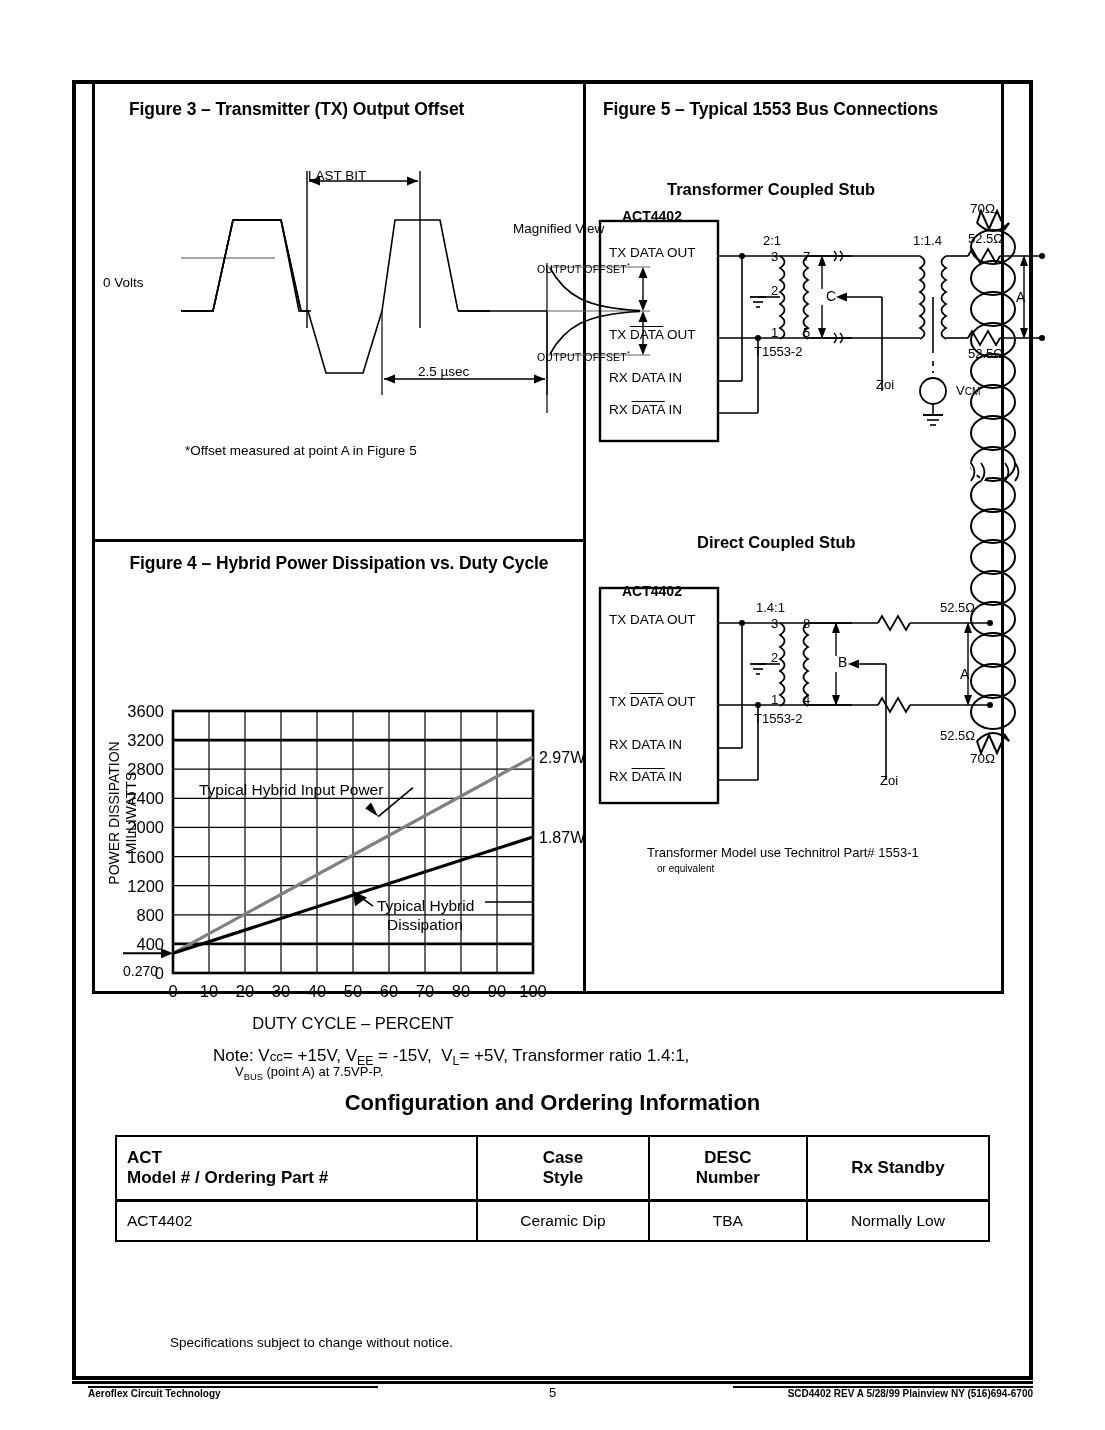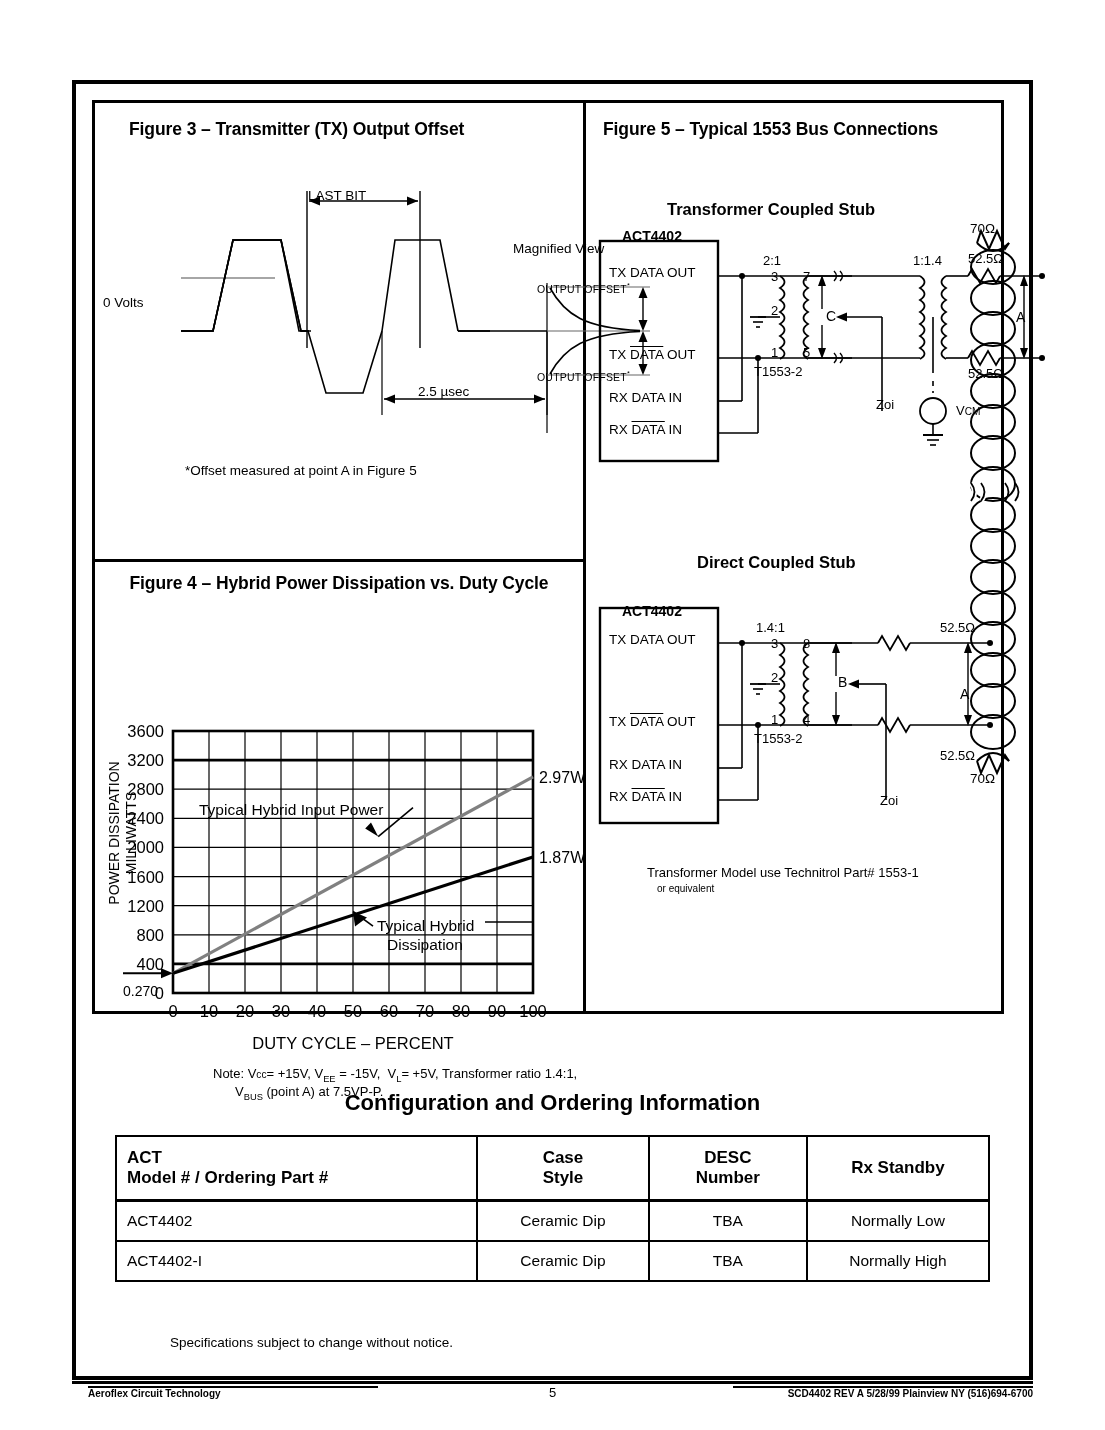--- a/index.html
+++ b/index.html
@@ -12,21 +12,21 @@
     color:#000;
     position:relative;
     overflow:hidden;
   }
   .page-border{
     position:absolute; left:72px; top:80px;
     width:961px; height:1300px;
     border:4px solid #000;
   }
   .fig-box{
-    position:absolute; left:92px; top:100px;
+    position:absolute; left:92px; top:80px;
     width:912px; height:914px;
     border:3px solid #000;
     padding-left:7px;
   }
   .divider-v{
     position:absolute; left:488px; top:0px; width:3px; height:911px; background:#000;
   }
   .divider-h{
     position:absolute; left:0px; top:456px; width:488px; height:3px; background:#000;
   }
@@ -256,21 +256,21 @@
 
   <div class="ov" style="left:8px; top:620px;">
     <svg width="44" height="220" viewBox="0 0 44 220">
       <text x="16" y="110" transform="rotate(-90 16 110)" text-anchor="middle" font-family="Liberation Sans, sans-serif" font-size="14" fill="#000" id="ylab1">POWER DISSIPATION</text>
       <text x="33" y="110" transform="rotate(-90 33 110)" text-anchor="middle" font-family="Liberation Sans, sans-serif" font-size="14" fill="#000" id="ylab2">MILLIWATTS</text>
     </svg>
   </div>
 
   <div class="lbl" style="left:28px; top:880px; font-size:14px;">0.270</div>
 
-  <div class="lbl" style="left:118px; top:963px; font-size:13px;">Note: V<span class="sc">cc</span>= +15V, V<span class="sub">EE</span> = -15V,&nbsp; V<span class="sub">L</span>= +5V, Transformer ratio 1.4:1,</div>
+  <div class="lbl" style="left:118px; top:963px; font-size:17px;">Note: V<span class="sc">cc</span>= +15V, V<span class="sub">EE</span> = -15V,&nbsp; V<span class="sub">L</span>= +5V, Transformer ratio 1.4:1,</div>
   <div class="lbl" style="left:140px; top:981px; font-size:13px;">V<span class="sub">BUS</span> (point A) at 7.5VP-P.</div>
 
   <div class="fig-title" style="left:508px; top:16px;text-align:center;">Figure 5 – Typical 1553 Bus Connections</div>
   <div class="sub-title" style="left:572px; top:97px;">Transformer Coupled Stub</div>
   <div class="sub-title" style="left:602px; top:450px;">Direct Coupled Stub</div>
 
   <div class="ov" style="left:495px; top:110px;">
     <svg width="420" height="340" viewBox="0 0 420 340">
 
       <rect x="10" y="28" width="118" height="220" fill="none" stroke="#000" stroke-width="2.4"></rect>
@@ -480,26 +480,20 @@
       <th style="width:174px;margin-left:28px;">Rx Standby</th>
     </tr>
   </thead>
   <tbody>
     <tr>
       <td class="lead">ACT4402</td>
       <td>Ceramic Dip</td>
       <td>TBA</td>
       <td>Normally Low</td>
     </tr>
-    <tr>
-      <td class="lead">ACT4402-I</td>
-      <td>Ceramic Dip</td>
-      <td>TBA</td>
-      <td>Normally High</td>
-    </tr>
   </tbody>
 </table>
 
 <div class="spec-note">Specifications subject to change without notice.</div>
 
 <div class="footer-rule"></div>
 <div class="footer-left-rule"></div>
 <div class="footer-left">Aeroflex Circuit Technology</div>
 <div class="footer-center">5</div>
 <div class="footer-right-rule"></div>

